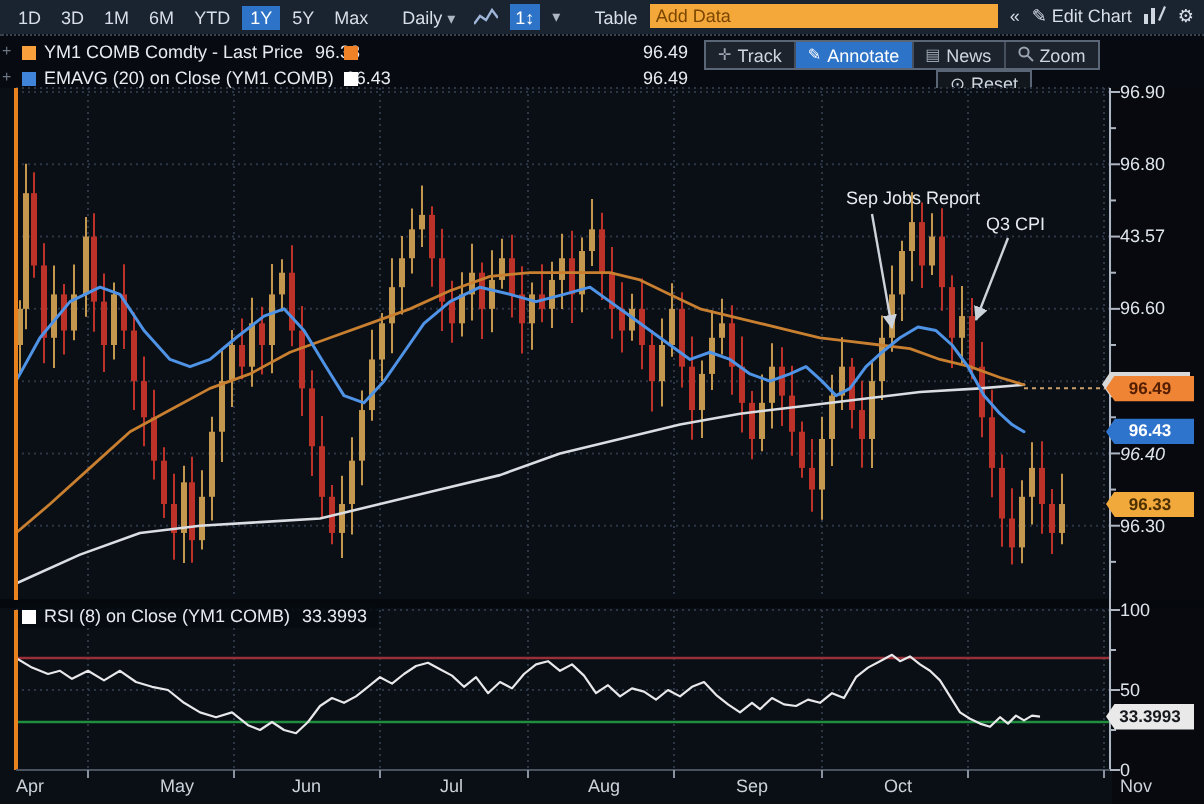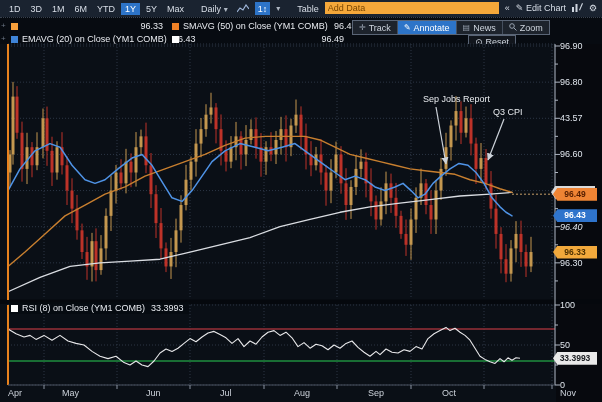--- a/index.html
+++ b/index.html
@@ -92,25 +92,25 @@
       </span>
       <span>⚙</span>
     </span>
   </div>
 
   <div class="legendbar">
     <span class="expander" style="top:4px;">+</span>
     <span class="expander" style="top:17px;">+</span>
     <div class="lg" style="left:11px;top:3px;width:152px;">
       <span class="sw" style="background: rgb(248, 160, 60);"></span>
+      <span>YM1 COMB Comdty - Last Price</span>
       <span class="val">96.33</span>
     </div>
     <div class="lg" style="left:172px;top:3px;width:172px;">
       <span class="sw" style="background: rgb(239, 129, 38);"></span>
-      <span>SMAVG (50)  on Close (YM1 COMB)</span>
       <span class="val">96.49</span>
     </div>
     <div class="lg" style="left:11px;top:16px;width:161px;">
       <span class="sw" style="background: rgb(63, 132, 216);"></span>
       <span>EMAVG (20)  on Close (YM1 COMB)</span>
       <span class="val">96.43</span>
     </div>
     <div class="lg" style="left:172px;top:16px;width:172px;">
       <span class="sw" style="background: rgb(255, 255, 255);"></span>
       <span class="val">96.49</span>
@@ -441,21 +441,21 @@
       <div class="ylab" style="top: 41px;">96.90</div>
       <div class="ylab" style="top: 77.1429px;">96.80</div>
       <div class="ylab" style="top: 113.286px;">43.57</div>
       <div class="ylab" style="top: 149.429px;">96.60</div>
       <div class="ylab" style="top: 221.714px; font-style: italic;">96.40</div>
       <div class="ylab" style="top: 257.857px;">96.30</div>
       <div class="ylab" style="top: 300px;">100</div>
       <div class="ylab" style="top: 340px;">50</div>
       <div class="ylab" style="top: 380px;">0</div>
       <div class="mlab" style="left: 8px;">Apr</div>
-      <div class="mlab" style="left: 62px;">May</div>
+      <div class="mlab" style="left: 80px;">May</div>
       <div class="mlab" style="left: 146px;">Jun</div>
       <div class="mlab" style="left: 220px;">Jul</div>
       <div class="mlab" style="left: 294px;">Aug</div>
       <div class="mlab" style="left: 368px;">Sep</div>
       <div class="mlab" style="left: 442px;">Oct</div>
       <div class="mlab" style="left: 516px; margin-left: 44px;">Nov</div>
       <div class="badge" style="top: 185.686px; left: 551px; background: rgb(217, 217, 217);"></div>
       <div class="badge" style="top: 187.686px; background: rgb(239, 132, 52); color: rgb(83, 29, 0);">96.49</div>
       <div class="badge" style="top: 209.371px; background: rgb(47, 116, 204); color: rgb(255, 255, 255);">96.43</div>
       <div class="badge" style="top: 245.514px; background: rgb(242, 169, 60); color: rgb(77, 48, 0);">96.33</div>

